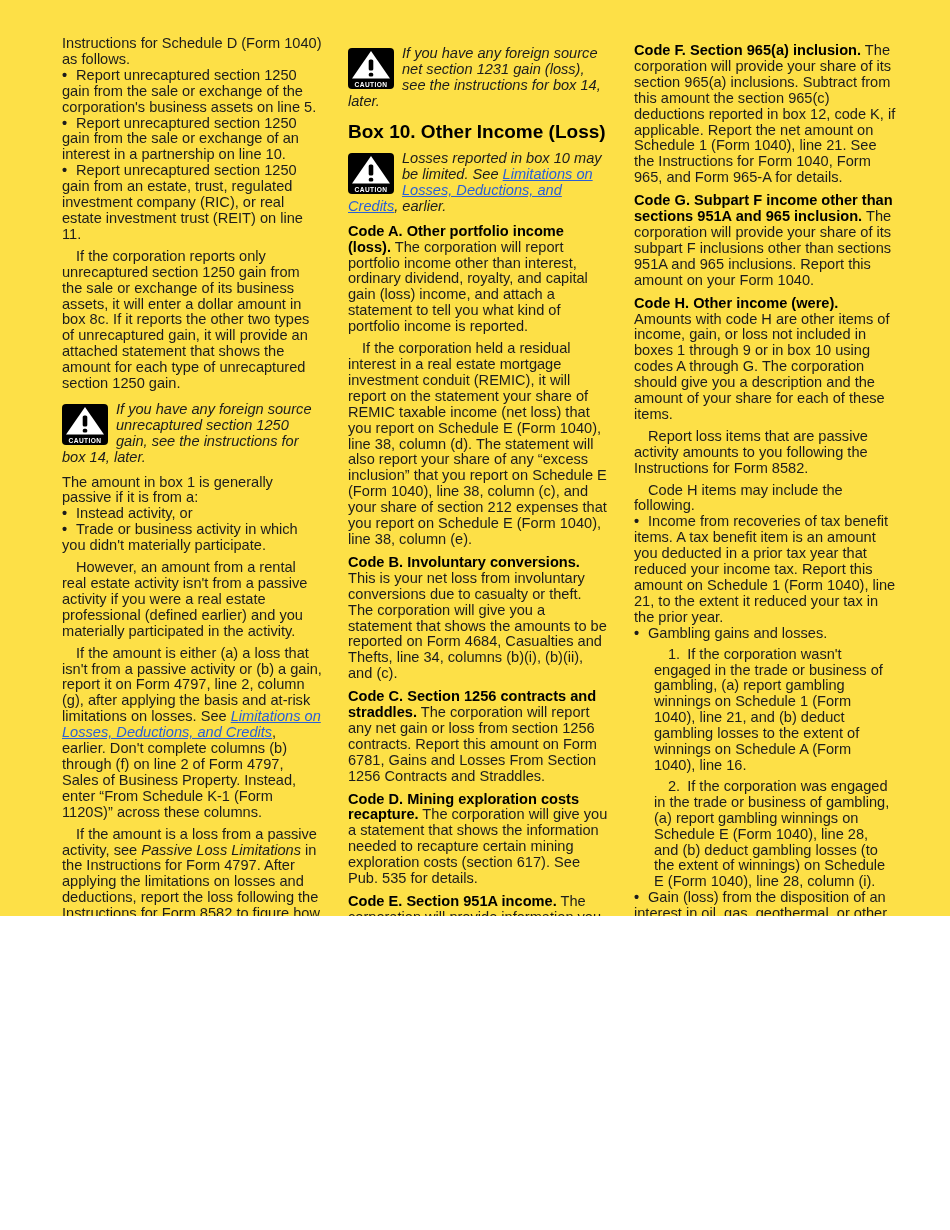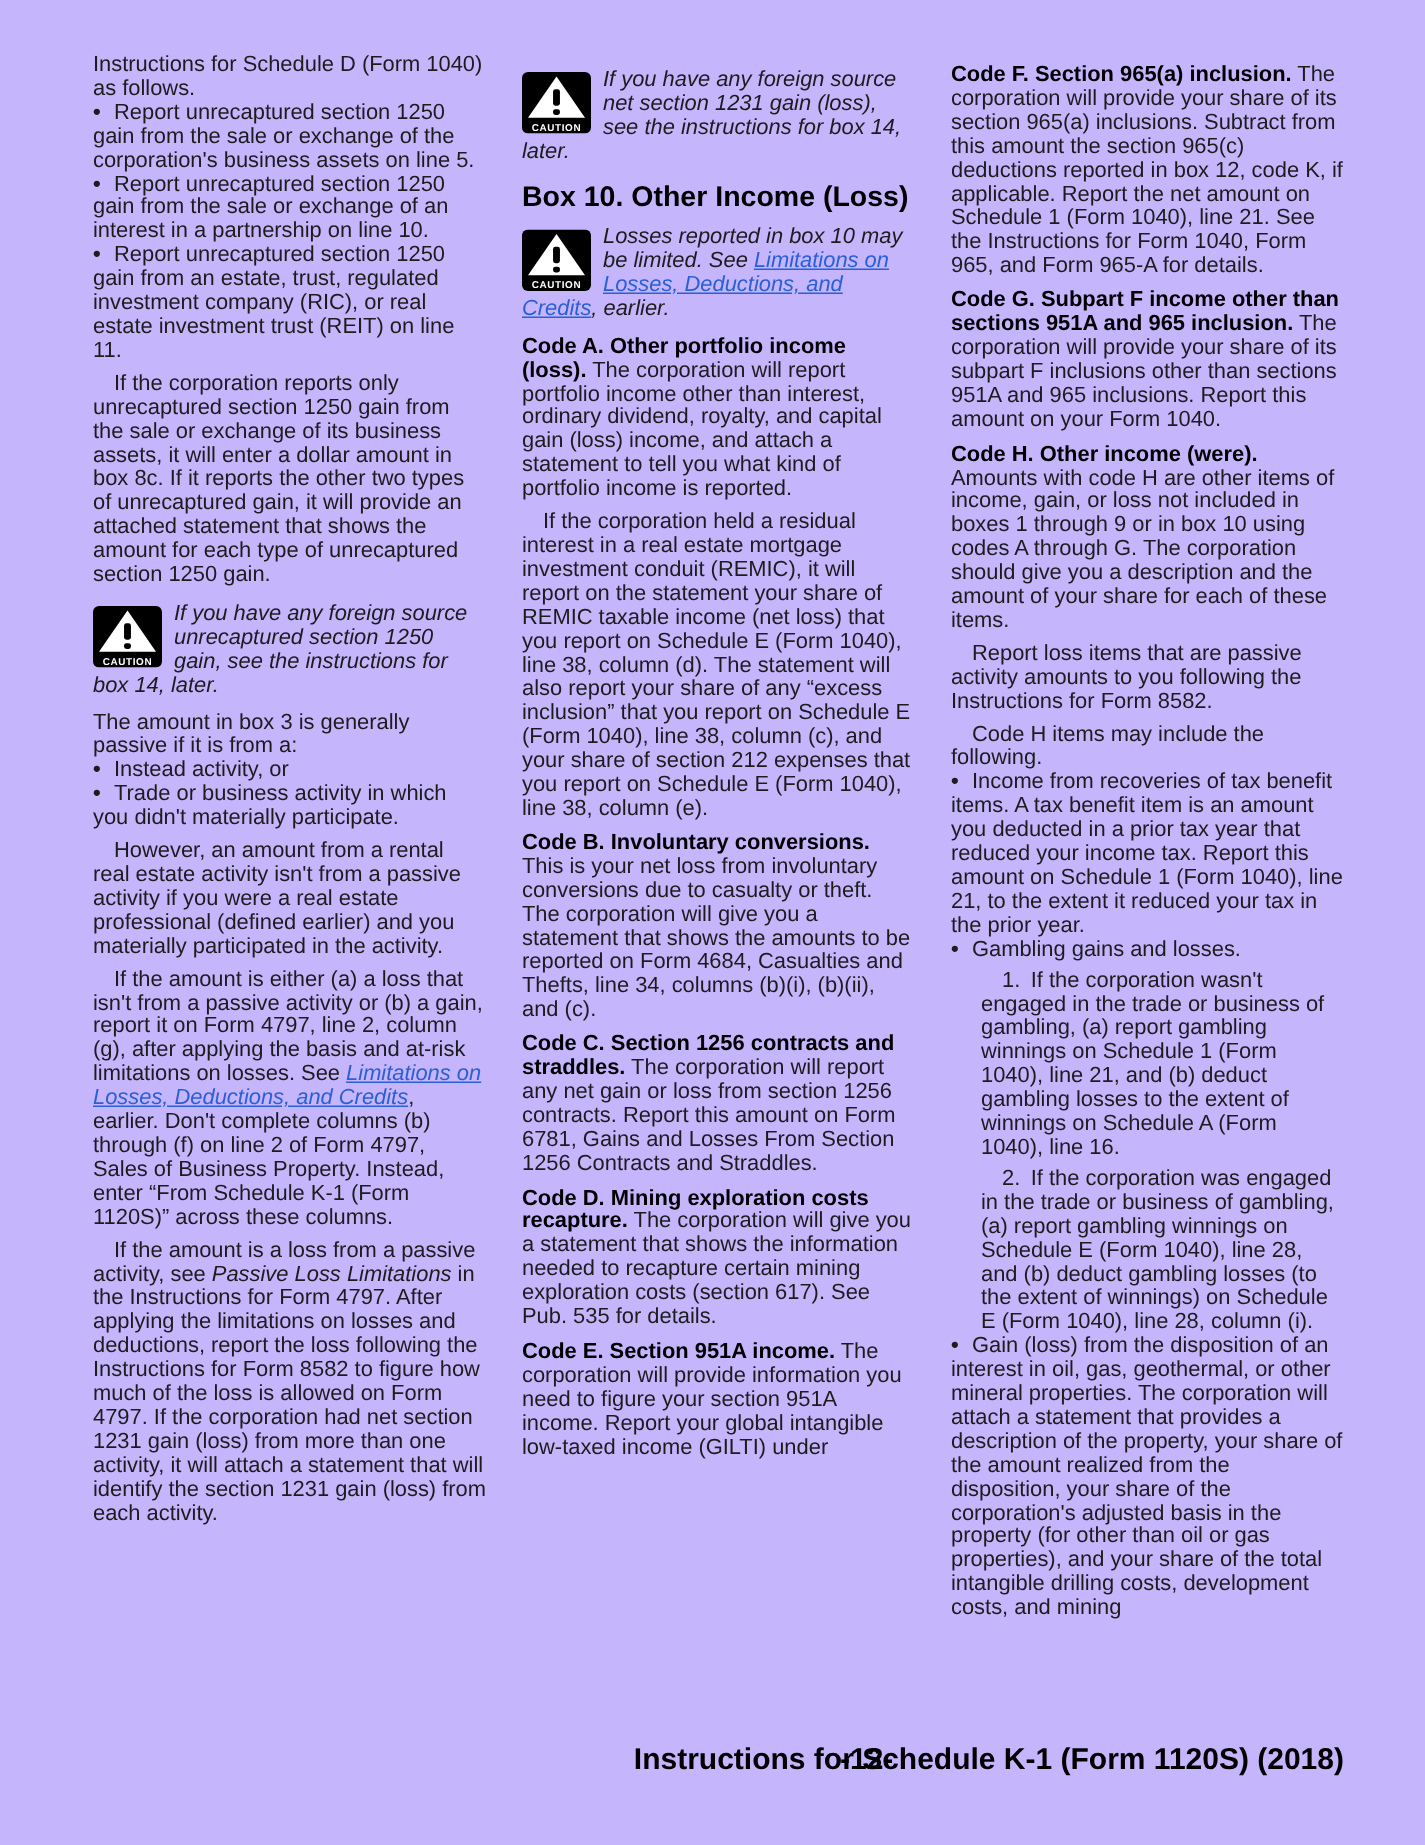--- a/index.html
+++ b/index.html
@@ -1,19 +1,19 @@
 <!DOCTYPE html>
 <html><head>
 <meta charset="utf-8">
 <style>
   html,body{margin:0;padding:0;background:#ffffff;}
   .page{
     position:relative;
-    width:950px;height:1230px;
-    background:#c4b5fd;
+    width:950px;height:916px;
+    background:#fde047;
     font-family:"Liberation Sans","DejaVu Sans",sans-serif;
     color:#1c1c1c;
     overflow:hidden;
   }
   .columns{
     position:absolute;left:62px;top:36px;width:834px;
     display:flex;gap:24px;
   }
   .col{width:262px;flex:0 0 262px;}
   .col p{margin:0;font-size:14.6px;line-height:15.9px;text-align:left;}
@@ -51,21 +51,21 @@
         <p><span class="bullet-dot">•</span><span>Report unrecaptured section 1250 gain from the sale or exchange of an interest in a partnership on line 10.</span></p>
         <p><span class="bullet-dot">•</span><span>Report unrecaptured section 1250 gain from an estate, trust, regulated investment company (RIC), or real estate investment trust (REIT) on line 11.</span></p>
         <p class="ind"><span>If the corporation reports only unrecaptured section 1250 gain from the sale or exchange of its business assets, it will enter a dollar amount in box 8c. If it reports the other two types of unrecaptured gain, it will provide an attached statement that shows the amount for each type of unrecaptured section 1250 gain.</span></p>
         <div class="caution"><svg width="46" height="41" viewBox="0 0 46 41" class="cicon">
             <rect width="46" height="41" rx="4" fill="#000"></rect>
             <polygon points="23,3 42,30.5 4,30.5" fill="#fff"></polygon>
             <rect x="20.7" y="11.5" width="4.6" height="11" rx="1.6" fill="#000"></rect>
             <rect x="20.7" y="24.8" width="4.6" height="3.8" rx="1.6" fill="#000"></rect>
             <text x="23" y="39" fill="#fff" font-size="6.6" font-weight="bold" text-anchor="middle" letter-spacing="0.4" font-family="&quot;Liberation Sans&quot;,sans-serif">CAUTION</text>
           </svg><span class="ctext"><span class="ri">If you have any foreign source unrecaptured section 1250 gain, see the instructions for box 14, later.</span></span></div>
-        <p class="cont"><span>The amount in box 3 is generally passive if it is from a:</span></p>
+        <p class="cont"><span>The amount in box 1 is generally passive if it is from a:</span></p>
         <p><span class="bullet-dot">•</span><span>Instead activity, or</span></p>
         <p><span class="bullet-dot">•</span><span>Trade or business activity in which you didn't materially participate.</span></p>
         <p class="ind"><span>However, an amount from a rental real estate activity isn't from a passive activity if you were a real estate professional (defined earlier) and you materially participated in the activity.</span></p>
         <p class="ind"><span>If the amount is either (a) a loss that isn't from a passive activity or (b) a gain, report it on Form 4797, line 2, column (g), after applying the basis and at-risk limitations on losses. See </span><span class="rl ri">Limitations on Losses, Deductions, and Credits</span><span>, earlier. Don't complete columns (b) through (f) on line 2 of Form 4797, Sales of Business Property. Instead, enter “From Schedule K-1 (Form 1120S)” across these columns.</span></p>
         <p class="ind"><span>If the amount is a loss from a passive activity, see </span><span class="ri">Passive Loss Limitations</span><span> in the Instructions for Form 4797. After applying the limitations on losses and deductions, report the loss following the Instructions for Form 8582 to figure how much of the loss is allowed on Form 4797. If the corporation had net section 1231 gain (loss) from more than one activity, it will attach a statement that will identify the section 1231 gain (loss) from each activity.</span></p>
       </div>
       <div class="col">
         <div class="caution"><svg width="46" height="41" viewBox="0 0 46 41" class="cicon">
             <rect width="46" height="41" rx="4" fill="#000"></rect>
             <polygon points="23,3 42,30.5 4,30.5" fill="#fff"></polygon>

